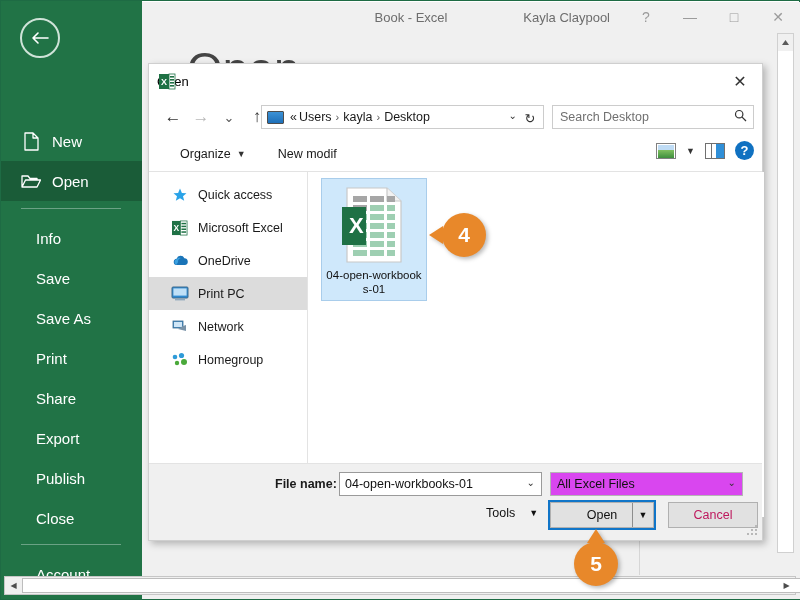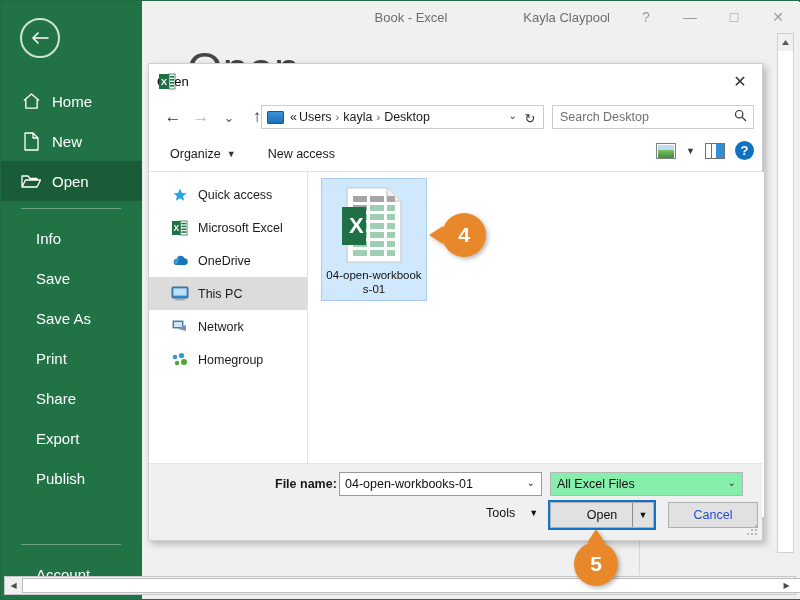--- a/index.html
+++ b/index.html
@@ -300,21 +300,21 @@
     background: #fff; border: 1px solid #9a9a9a;
     font-size: 12.5px; color: #111;
     display: flex; align-items: center; padding-left: 5px;
   }
   .filename-caret {
     position: absolute; right: 6px; top: 4px; font-size: 10px; color: #333;
   }
   .filter-box {
     position: absolute; left: 401px; top: 8px;
     width: 193px; height: 24px;
-    background: #86efac; border: 1px solid #b5b5b5;
+    background: #d946ef; border: 1px solid #b5b5b5;
     font-size: 12.5px; color: #111;
     display: flex; align-items: center; padding-left: 6px;
   }
   .tools-btn {
     position: absolute; left: 337px; top: 42px;
     font-size: 12.5px; color: #111;
     display: flex; align-items: center;
   }
   .tools-caret { font-size: 9px; margin-left: 14px; }
   .open-btn {
@@ -330,21 +330,21 @@
     position: absolute; right: 0; top: 0; width: 21px; height: 24px;
     border-left: 1px solid #8d8d8d;
     display: flex; align-items: center; justify-content: center;
     font-size: 9px; color: #111;
   }
   .cancel-btn {
     position: absolute; left: 519px; top: 38px;
     width: 90px; height: 26px;
     background: #e1e1e1; border: 1px solid #b0b0b0;
     display: flex; align-items: center; justify-content: center;
-    font-size: 12.5px; color: #1d4ed8;
+    font-size: 12.5px; color: #be185d;
   }
   .grip {
     position: absolute; right: 4px; bottom: 4px;
     width: 11px; height: 11px;
   }
   .grip i {
     position: absolute; width: 2px; height: 2px; background: #b8b8b8;
   }
 
   
@@ -404,28 +404,20 @@
     </div>
   </div>
 
   <div class="backstage-green">
     <div class="back-circle">
       <svg width="20" height="16" viewBox="0 0 20 16">
         <path d="M18 8 H3 M8 3 L3 8 L8 13" stroke="#ffffff" stroke-width="1.6" fill="none" stroke-linecap="round" stroke-linejoin="round"></path>
       </svg>
     </div>
 
-    <div class="nav-item has-icon" style="top:80px;">
-      <span class="nav-ico">
-        <svg width="19" height="18" viewBox="0 0 20 19">
-            <path d="M2 9 L10 2 L18 9 M4 8 V17 H16 V8" stroke="#ffffff" stroke-width="1.4" fill="none" stroke-linejoin="round"></path>
-          </svg>
-      </span>
-      <span>Home</span>
-    </div>
 
     <div class="nav-item has-icon" style="top:120px;">
       <span class="nav-ico">
         <svg width="15" height="19" viewBox="0 0 15 19">
             <path d="M1 1 H9 L14 6 V18 H1 Z M9 1 V6 H14" stroke="#ffffff" stroke-width="1.3" fill="none" stroke-linejoin="round"></path>
           </svg>
       </span>
       <span>New</span>
     </div>
 
@@ -453,20 +445,23 @@
       <span>Print</span>
     </div>
     <div class="nav-item" style="top:377px;">
       <span>Share</span>
     </div>
     <div class="nav-item" style="top:417px;">
       <span>Export</span>
     </div>
     <div class="nav-item" style="top:457px;">
       <span>Publish</span>
+    </div>
+    <div class="nav-item" style="top:497px;">
+      <span>Close</span>
     </div>
 
     <div class="nav-sep" style="top:543px;"></div>
 
     <div class="nav-item" style="top:553px;">
       <span>Account</span>
     </div>
   </div>
 
   <div class="dialog">
@@ -510,26 +505,26 @@
         <span class="search-ico">
           <svg width="13" height="13" viewBox="0 0 13 13">
               <circle cx="5.2" cy="5.2" r="3.7" stroke="#333" stroke-width="1.2" fill="none"></circle>
               <line x1="8.1" y1="8.1" x2="12" y2="12" stroke="#333" stroke-width="1.3"></line>
             </svg>
         </span>
       </div>
     </div>
 
     <div class="cmd-row">
-      <div class="cmd-item" style="margin-left:14px;">
+      <div class="cmd-item" style="margin-left:24px;">
         <span>Organize</span>
         <span class="cmd-caret">▼</span>
       </div>
       <div class="cmd-item" style="margin-left:18px;">
-        <span>New access</span>
+        <span>New modif</span>
       </div>
       <div class="cmd-right">
         <span class="view-ico"></span>
         <span style="font-size:9px; color:#333;">▼</span>
         <span class="pane-ico"></span>
         <span class="help-ico">?</span>
       </div>
     </div>
 
     <div class="nav-pane">
@@ -565,21 +560,21 @@
         <span>OneDrive</span>
       </div>
       <div class="tree-item selected">
         <span class="tree-ico">
           <svg width="18" height="15" viewBox="0 0 18 15">
               <rect x="1" y="1" width="16" height="11" rx="1" fill="#2f89d0" stroke="#3d6a8c" stroke-width="1"></rect>
               <rect x="2.4" y="2.4" width="13.2" height="7.2" fill="#bfe0f7"></rect>
               <rect x="4" y="13" width="10" height="1.4" fill="#8fa8bc"></rect>
             </svg>
         </span>
-        <span>This PC</span>
+        <span>Print PC</span>
       </div>
       <div class="tree-item">
         <span class="tree-ico">
           <svg width="17" height="15" viewBox="0 0 17 15">
               <rect x="1" y="2" width="10" height="7" fill="#4a8cc0" stroke="#3a6c92" stroke-width="0.8"></rect>
               <rect x="2" y="3" width="8" height="5" fill="#cfe6f7"></rect>
               <path d="M6 10 L14 12 L14 6 L11 7" fill="#7a93a8"></path>
             </svg>
         </span>
         <span>Network</span>

